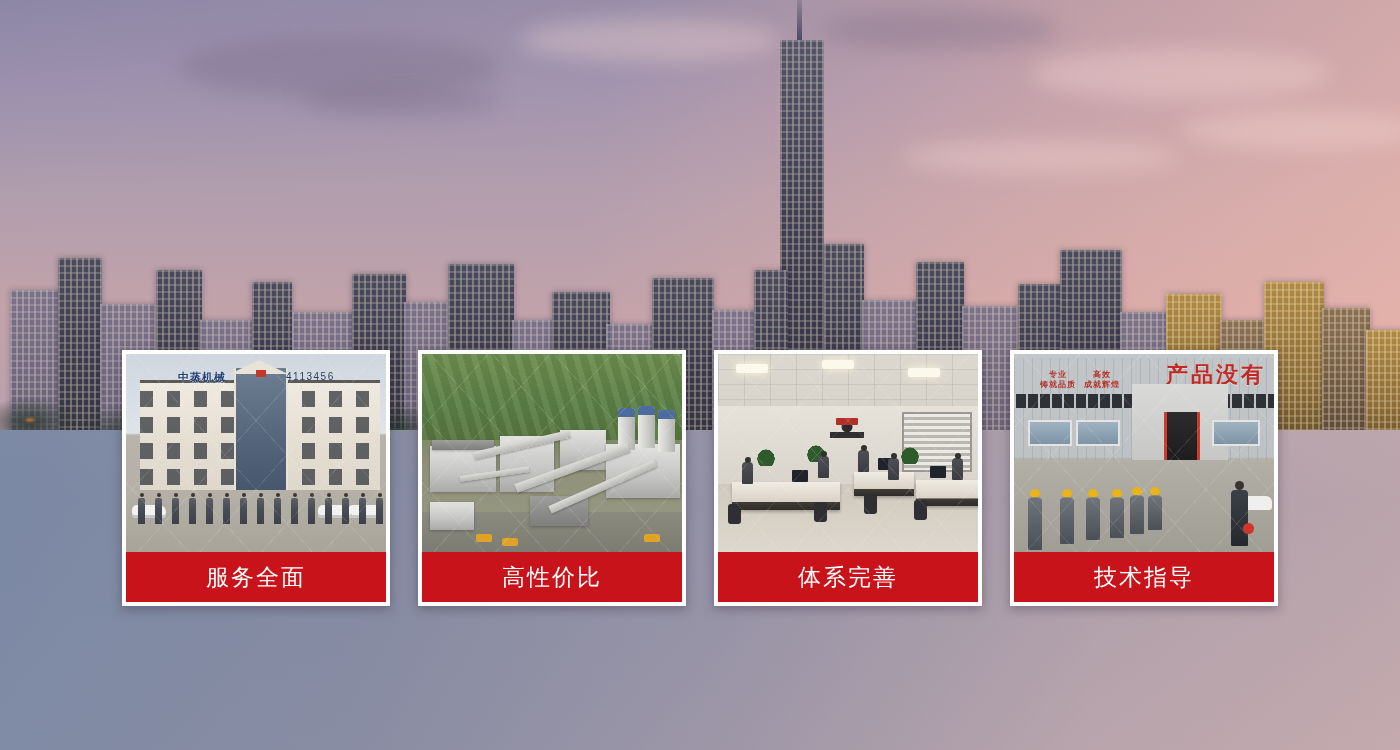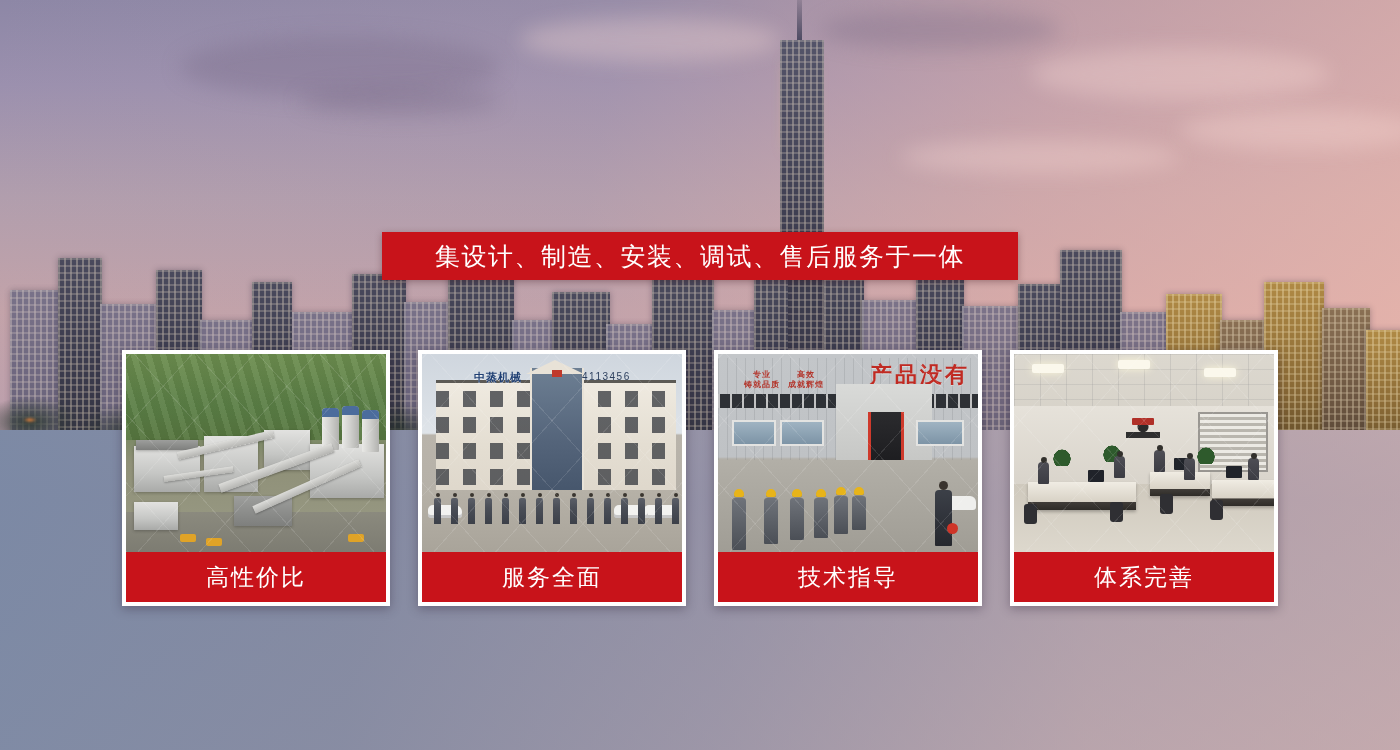--- a/index.html
+++ b/index.html
@@ -531,53 +531,22 @@
       </div>
 
     <div class="tree-band"></div>
     <div class="shore-lights"></div>
   </div>
 
   <div class="bg-water"></div>
   <div class="water-sheen"></div>
 
 
-  <div class="subbanner">
-    <span>集设计、制造、安装、调试、售后服务于一体</span>
-  </div>
 
   <div class="cards">
-
-    <div class="card">
-      <div class="photo p2">
-        <div class="fields"></div>
-        <div class="yard"></div>
-        <div class="plant">
-          <div class="blk" style="left:0px;   top:36px; width:66px; height:46px;"></div>
-          <div class="blk d" style="left:2px;   top:30px; width:62px; height:10px;"></div>
-          <div class="blk" style="left:70px;  top:26px; width:54px; height:56px;"></div>
-          <div class="blk" style="left:130px; top:20px; width:46px; height:40px;"></div>
-          <div class="blk" style="left:176px; top:34px; width:74px; height:54px;"></div>
-          <div class="blk d" style="left:100px; top:86px; width:58px; height:30px;"></div>
-          <div class="blk" style="left:0px;   top:92px; width:44px; height:28px;"></div>
-          <div class="silo" style="left:188px; top:-2px;"></div>
-          <div class="silo" style="left:208px; top:-4px;"></div>
-          <div class="silo" style="left:228px; top:0px;"></div>
-          <div class="conveyor" style="left:44px;  top:42px; width:98px; height:8px; transform: rotate(-13deg);"></div>
-          <div class="conveyor" style="left:86px;  top:74px; width:120px; height:9px; transform: rotate(-20deg);"></div>
-          <div class="conveyor" style="left:120px; top:96px; width:116px; height:8px; transform: rotate(-24deg);"></div>
-          <div class="conveyor" style="left:30px;  top:66px; width:70px; height:6px; transform: rotate(-8deg);"></div>
-          <div class="digger" style="left:46px;"></div>
-          <div class="digger" style="left:72px; bottom:6px;"></div>
-          <div class="digger" style="right:22px;"></div>
-        </div>
-        <div class="wm"></div>
-      </div>
-      <div class="caption">高性价比</div>
-    </div>
 
     <div class="card">
       <div class="photo p1">
         <div class="bld">
           <div class="bwin"></div>
         </div>
         <div class="atrium"></div>
         <div class="pediment"></div>
         <div class="flag"></div>
         <div class="logo">中蒸机械</div>
@@ -602,20 +571,87 @@
           <div class="person" style="left:204px;"></div>
           <div class="person" style="left:221px;"></div>
           <div class="person" style="left:238px;"></div>
         </div>
         <div class="wm"></div>
       </div>
       <div class="caption">服务全面</div>
     </div>
 
     <div class="card">
+      <div class="photo p2">
+        <div class="fields"></div>
+        <div class="yard"></div>
+        <div class="plant">
+          <div class="blk" style="left:0px;   top:36px; width:66px; height:46px;"></div>
+          <div class="blk d" style="left:2px;   top:30px; width:62px; height:10px;"></div>
+          <div class="blk" style="left:70px;  top:26px; width:54px; height:56px;"></div>
+          <div class="blk" style="left:130px; top:20px; width:46px; height:40px;"></div>
+          <div class="blk" style="left:176px; top:34px; width:74px; height:54px;"></div>
+          <div class="blk d" style="left:100px; top:86px; width:58px; height:30px;"></div>
+          <div class="blk" style="left:0px;   top:92px; width:44px; height:28px;"></div>
+          <div class="silo" style="left:188px; top:-2px;"></div>
+          <div class="silo" style="left:208px; top:-4px;"></div>
+          <div class="silo" style="left:228px; top:0px;"></div>
+          <div class="conveyor" style="left:44px;  top:42px; width:98px; height:8px; transform: rotate(-13deg);"></div>
+          <div class="conveyor" style="left:86px;  top:74px; width:120px; height:9px; transform: rotate(-20deg);"></div>
+          <div class="conveyor" style="left:120px; top:96px; width:116px; height:8px; transform: rotate(-24deg);"></div>
+          <div class="conveyor" style="left:30px;  top:66px; width:70px; height:6px; transform: rotate(-8deg);"></div>
+          <div class="digger" style="left:46px;"></div>
+          <div class="digger" style="left:72px; bottom:6px;"></div>
+          <div class="digger" style="right:22px;"></div>
+        </div>
+        <div class="wm"></div>
+      </div>
+      <div class="caption">高性价比</div>
+    </div>
+
+    <div class="card">
+      <div class="photo p3">
+        <div class="ceil"></div>
+        <div class="panel" style="left:18px;  top:10px;"></div>
+        <div class="panel" style="left:104px; top:6px;"></div>
+        <div class="panel" style="left:190px; top:14px;"></div>
+        <div class="wall"></div>
+        <div class="emblem"></div>
+        <div class="blinds"></div>
+        <div class="floor"></div>
+
+        <div class="plant-pot" style="left:38px;  top:94px;"></div>
+        <div class="plant-pot" style="left:88px;  top:90px;"></div>
+        <div class="plant-pot" style="left:182px; top:92px;"></div>
+
+        <div class="desk" style="left:14px;  top:128px; width:108px; height:28px;"></div>
+        <div class="desk" style="left:136px; top:118px; width:60px;  height:24px;"></div>
+        <div class="desk" style="left:198px; top:126px; width:64px;  height:26px;"></div>
+
+        <div class="mon" style="left:74px;  top:116px;"></div>
+        <div class="mon" style="left:160px; top:104px;"></div>
+        <div class="mon" style="left:212px; top:112px;"></div>
+
+        <div class="emp" style="left:24px;  top:108px;"></div>
+        <div class="emp" style="left:100px; top:102px;"></div>
+        <div class="emp" style="left:140px; top:96px;"></div>
+        <div class="emp" style="left:170px; top:104px;"></div>
+        <div class="emp" style="left:234px; top:104px;"></div>
+
+        <div class="chair" style="left:10px;  top:150px;"></div>
+        <div class="chair" style="left:96px;  top:148px;"></div>
+        <div class="chair" style="left:146px; top:140px;"></div>
+        <div class="chair" style="left:196px; top:146px;"></div>
+
+        <div class="wm"></div>
+      </div>
+      <div class="caption">体系完善</div>
+    </div>
+
+    <div class="card">
       <div class="photo p4">
         <div class="fac"></div>
         <div class="bigtext">产品没有</div>
         <div class="slogan" style="left:26px;">
           <span>专业</span><br>
           <span>铸就品质</span>
         </div>
         <div class="slogan" style="left:70px;">
           <span>高效</span><br>
           <span>成就辉煌</span>
@@ -634,53 +670,14 @@
         <div class="worker" style="left:96px;  bottom:14px; height:40px;"></div>
         <div class="worker" style="left:116px; bottom:18px; height:38px;"></div>
         <div class="worker" style="left:134px; bottom:22px; height:34px;"></div>
         <div class="boss"></div>
         <div class="helmet-red"></div>
         <div class="wm"></div>
       </div>
       <div class="caption">技术指导</div>
     </div>
 
-    <div class="card">
-      <div class="photo p3">
-        <div class="ceil"></div>
-        <div class="panel" style="left:18px;  top:10px;"></div>
-        <div class="panel" style="left:104px; top:6px;"></div>
-        <div class="panel" style="left:190px; top:14px;"></div>
-        <div class="wall"></div>
-        <div class="emblem"></div>
-        <div class="blinds"></div>
-        <div class="floor"></div>
-
-        <div class="plant-pot" style="left:38px;  top:94px;"></div>
-        <div class="plant-pot" style="left:88px;  top:90px;"></div>
-        <div class="plant-pot" style="left:182px; top:92px;"></div>
-
-        <div class="desk" style="left:14px;  top:128px; width:108px; height:28px;"></div>
-        <div class="desk" style="left:136px; top:118px; width:60px;  height:24px;"></div>
-        <div class="desk" style="left:198px; top:126px; width:64px;  height:26px;"></div>
-
-        <div class="mon" style="left:74px;  top:116px;"></div>
-        <div class="mon" style="left:160px; top:104px;"></div>
-        <div class="mon" style="left:212px; top:112px;"></div>
-
-        <div class="emp" style="left:24px;  top:108px;"></div>
-        <div class="emp" style="left:100px; top:102px;"></div>
-        <div class="emp" style="left:140px; top:96px;"></div>
-        <div class="emp" style="left:170px; top:104px;"></div>
-        <div class="emp" style="left:234px; top:104px;"></div>
-
-        <div class="chair" style="left:10px;  top:150px;"></div>
-        <div class="chair" style="left:96px;  top:148px;"></div>
-        <div class="chair" style="left:146px; top:140px;"></div>
-        <div class="chair" style="left:196px; top:146px;"></div>
-
-        <div class="wm"></div>
-      </div>
-      <div class="caption">体系完善</div>
-    </div>
-
   </div>
 </div>
 
 </body></html>

